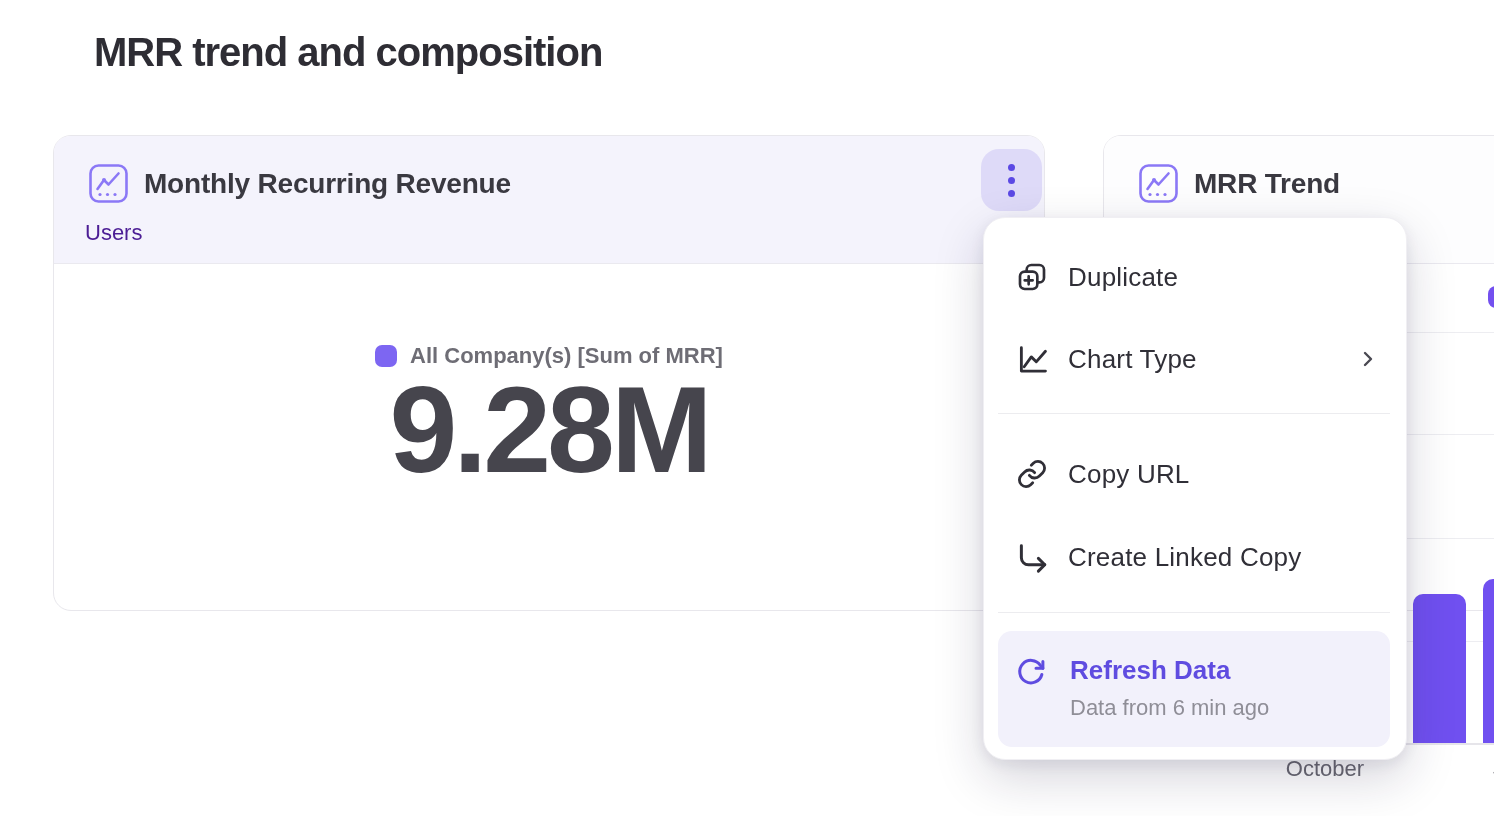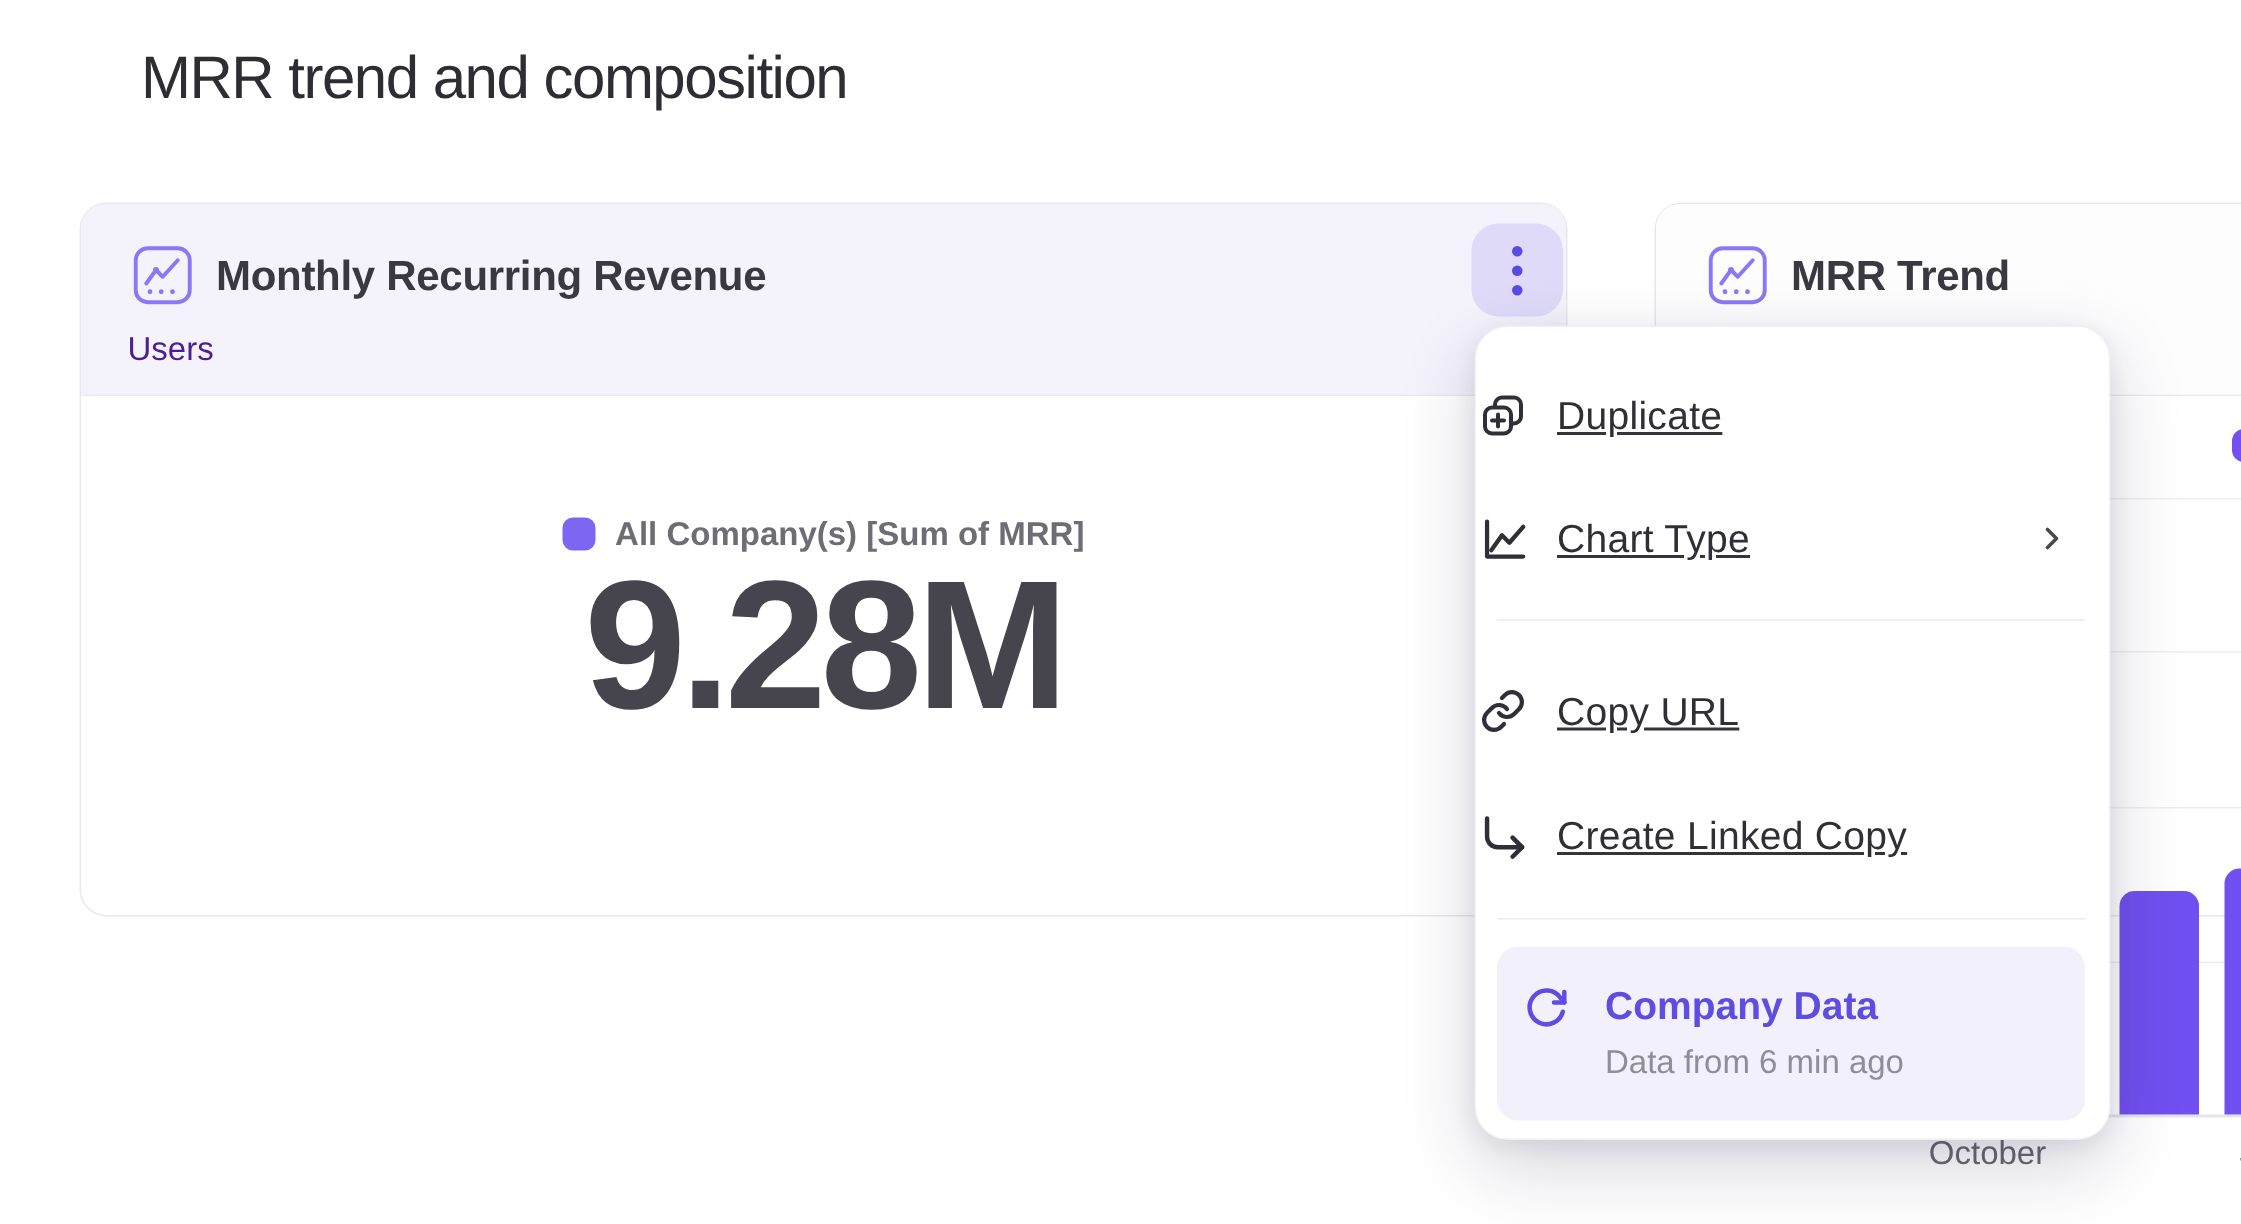--- a/index.html
+++ b/index.html
@@ -5,21 +5,21 @@
   html,body{margin:0;padding:0;}
   body{
     width:1494px;height:816px;position:relative;overflow:hidden;
     background:#ffffff;
     font-family:"Liberation Sans", sans-serif;
     color:#35343c;
   }
   
   .page-title{
     position:absolute;left:94px;top:30px;
-    font-size:40px;font-weight:400;letter-spacing:-1px;color:#2e2d34;
+    font-size:40px;font-weight:700;letter-spacing:-1px;color:#2e2d34;
   }
   
   .card{
     position:absolute;top:135px;height:476px;background:#fff;
     border:1.5px solid #e8e7ec;border-radius:18px;box-sizing:border-box;
   }
   #mrr-card{left:53px;width:992px;}
   #trend-card{left:1103px;width:560px;}
   .card-header{
     position:relative;height:128px;box-sizing:border-box;
@@ -61,21 +61,21 @@
   .x-label-1{left:156px;width:90px;text-align:center;}
   .x-label-2{left:369px;}
   
   .context-menu{
     position:absolute;left:983px;top:217px;width:424px;height:543px;z-index:10;
     background:#fff;border:1px solid #f0eff3;border-radius:22px;box-sizing:border-box;
     box-shadow:0 18px 50px rgba(25,20,60,.18), 0 4px 14px rgba(25,20,60,.08);
   }
   .menu-item{
     position:absolute;left:0;right:0;height:52px;
-    display:flex;align-items:center;box-sizing:border-box;cursor:pointer;text-decoration:underline;
+    display:flex;align-items:center;padding-left:30px;box-sizing:border-box;cursor:pointer;
   }
   .menu-item .mi-icon{width:36px;height:36px;flex:0 0 36px;display:flex;align-items:center;justify-content:center;}
   .menu-item .mi-label{margin-left:18px;font-size:26px;font-weight:500;color:#302f37;letter-spacing:0.2px;}
   .mi-duplicate{top:33px;}
   .mi-charttype{top:115px;}
   .mi-copyurl{top:230px;}
   .mi-linkedcopy{top:313px;}
   .menu-divider{position:absolute;left:14px;right:16px;height:1px;background:#ececef;}
   .div-1{top:195px;} .div-2{top:394px;}
   .submenu-chevron{position:absolute;right:26px;top:50%;transform:translateY(-50%);width:24px;height:24px;}
@@ -200,17 +200,17 @@
 
   <div class="menu-divider div-2"></div>
 
   <div class="refresh-block">
     <span class="refresh-icon">
       <svg width="30" height="30" viewBox="0 0 24 24" fill="none" stroke="#5f4ce0" stroke-width="2.4" stroke-linecap="round" stroke-linejoin="round">
         <polyline points="21.5 3.5 21.5 9 16 9"></polyline>
         <path d="M20.7 14a9 9 0 1 1-1.2-7.3L21.5 9"></path>
       </svg>
     </span>
-    <span class="refresh-label">Company Data</span>
+    <span class="refresh-label">Refresh Data</span>
     <span class="refresh-sub">Data from 6 min ago</span>
   </div>
 
 </div>
 
 </body></html>

